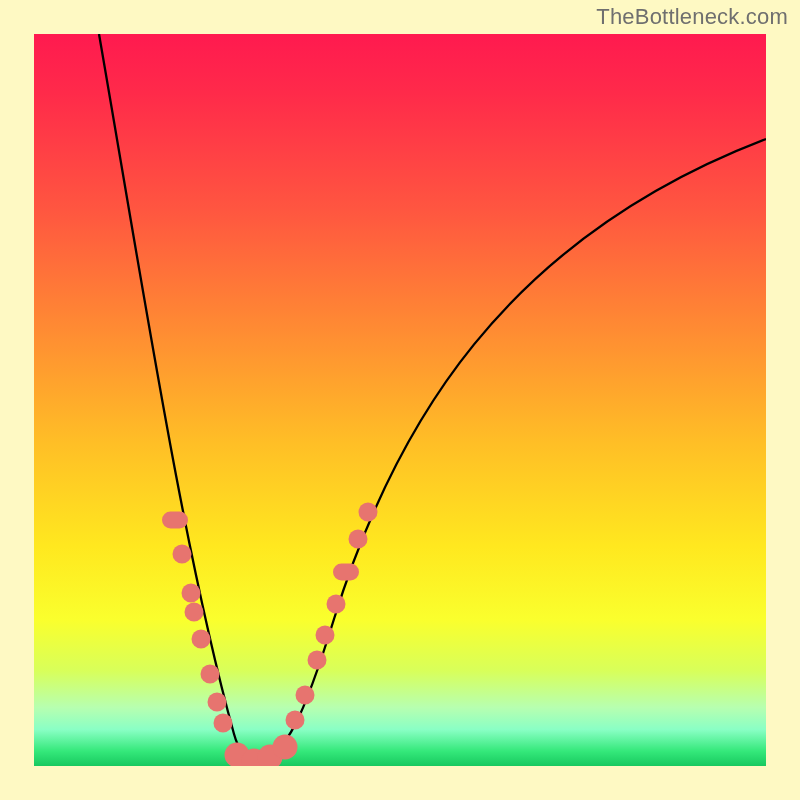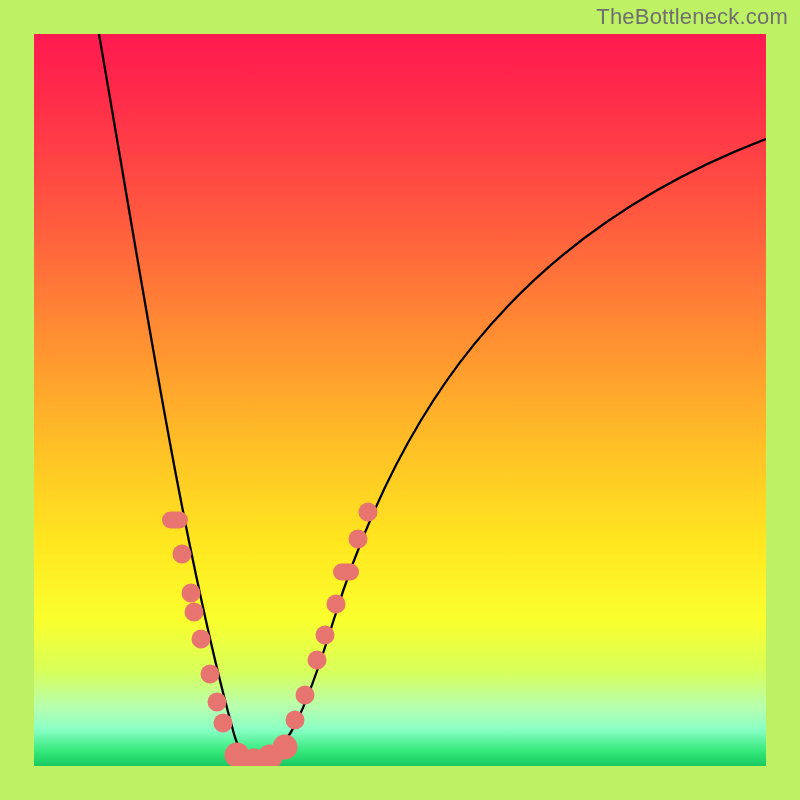--- a/index.html
+++ b/index.html
@@ -10,21 +10,21 @@
     background: #000;
     overflow: hidden;
     font-family: Arial, Helvetica, sans-serif;
   }
   .frame {
     position: absolute;
     top: 0;
     left: 0;
     width: 800px;
     height: 800px;
-    background: #bef264;
+    background: #fef9c3;
   }
   .plot {
     position: absolute;
     top: 34px;
     left: 34px;
     width: 732px;
     height: 732px;
     overflow: hidden;
   }
   .gradient {

